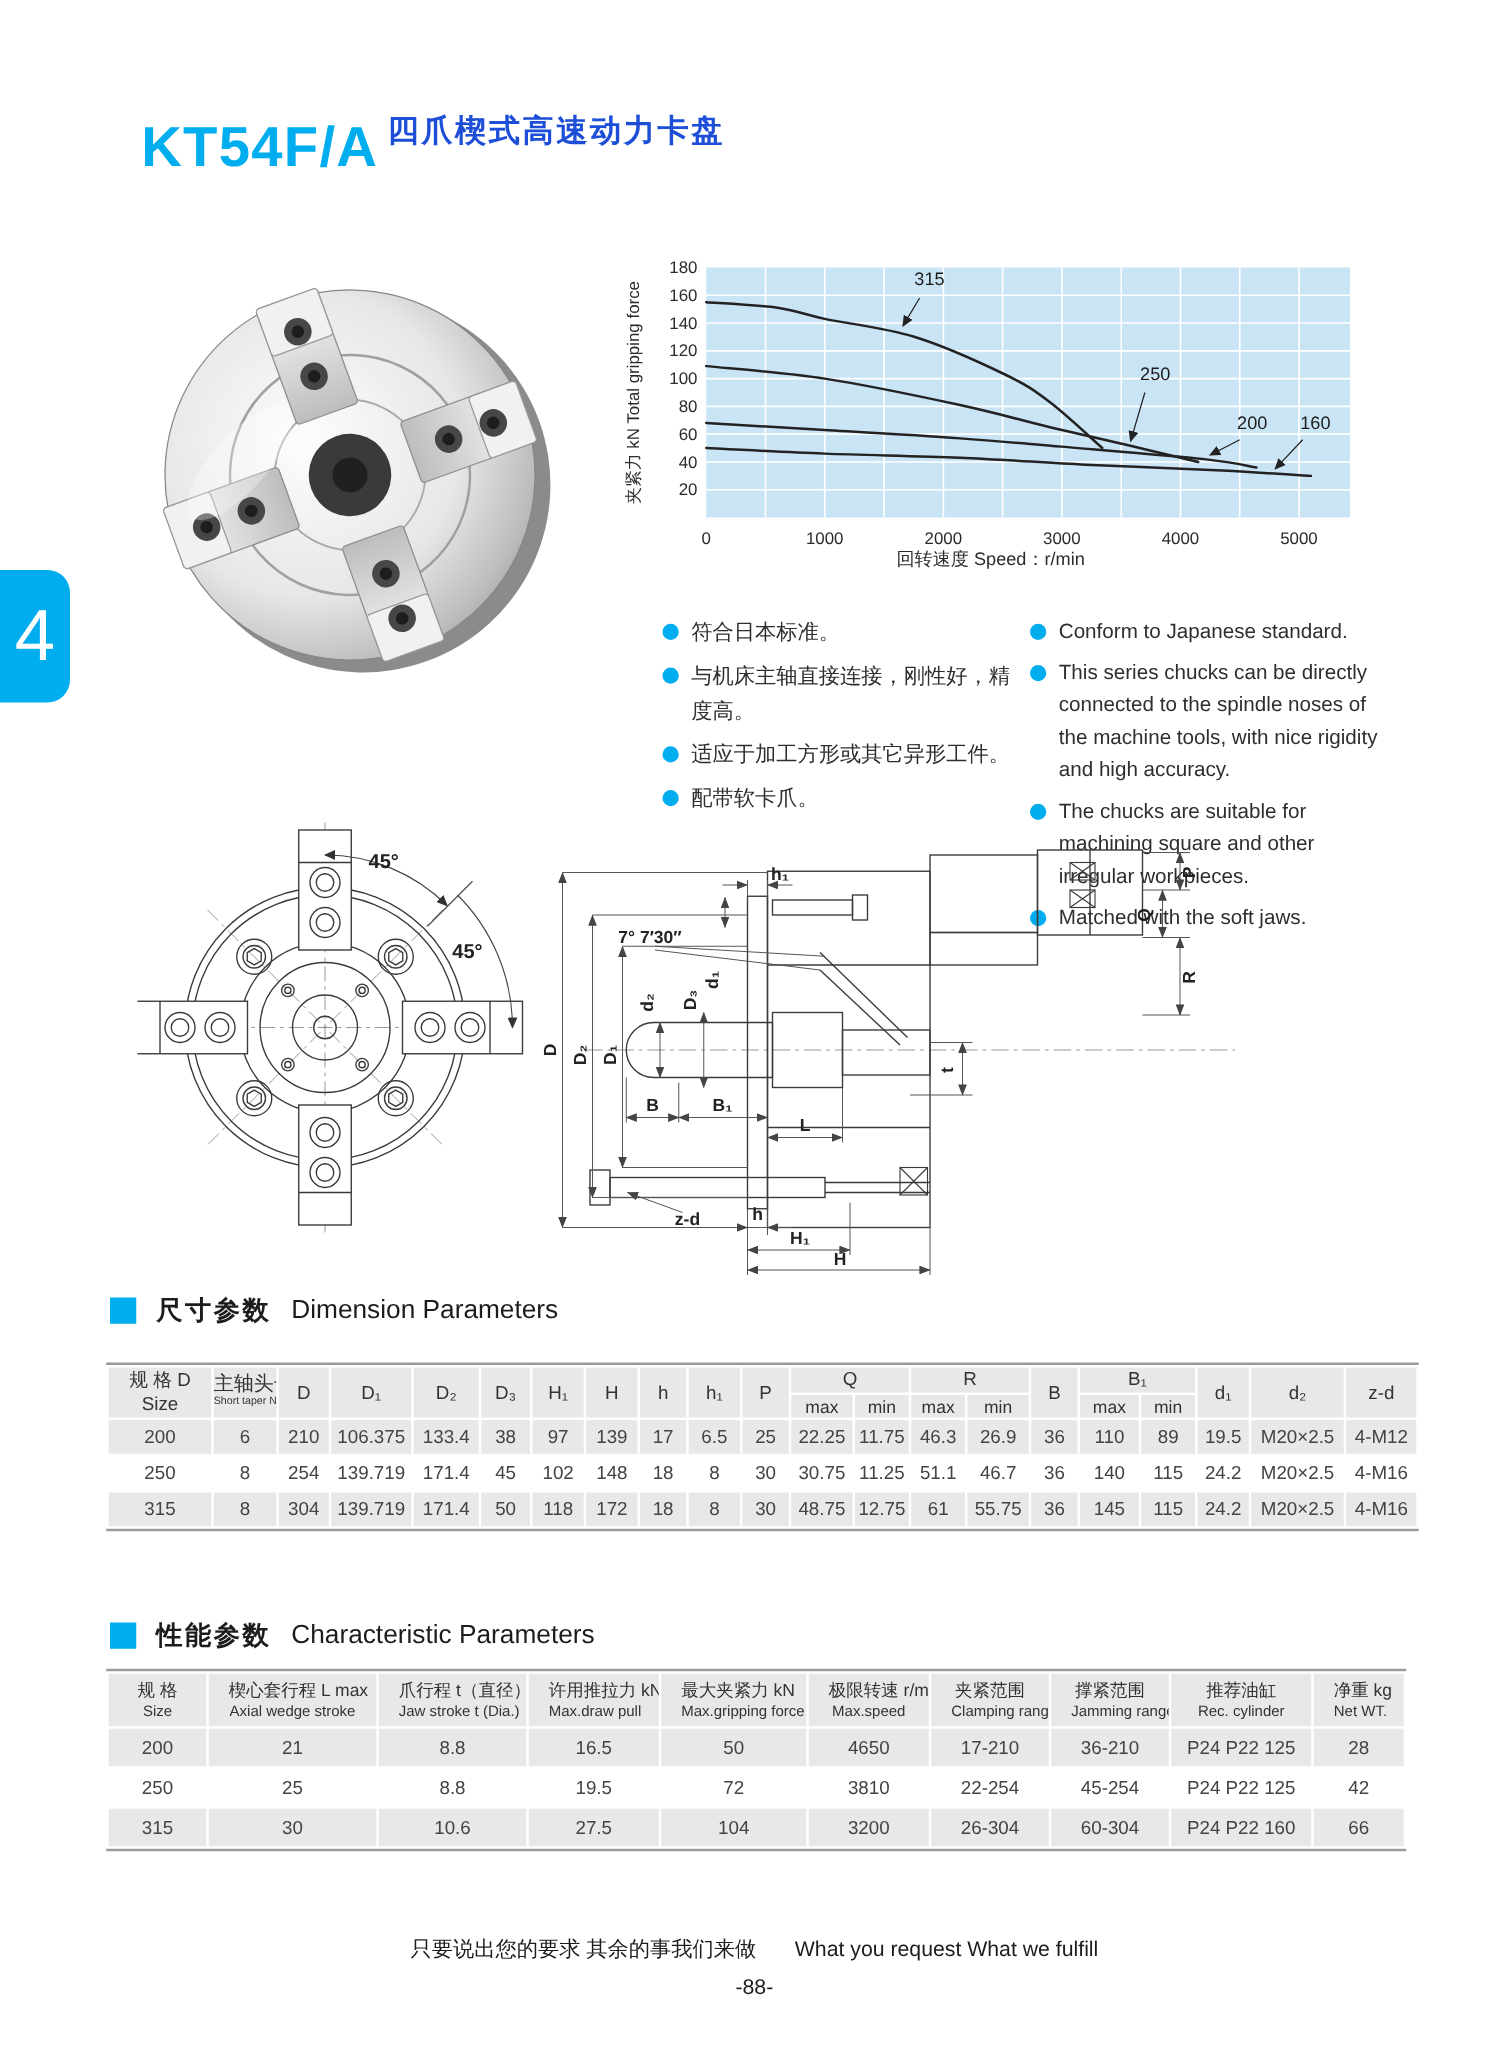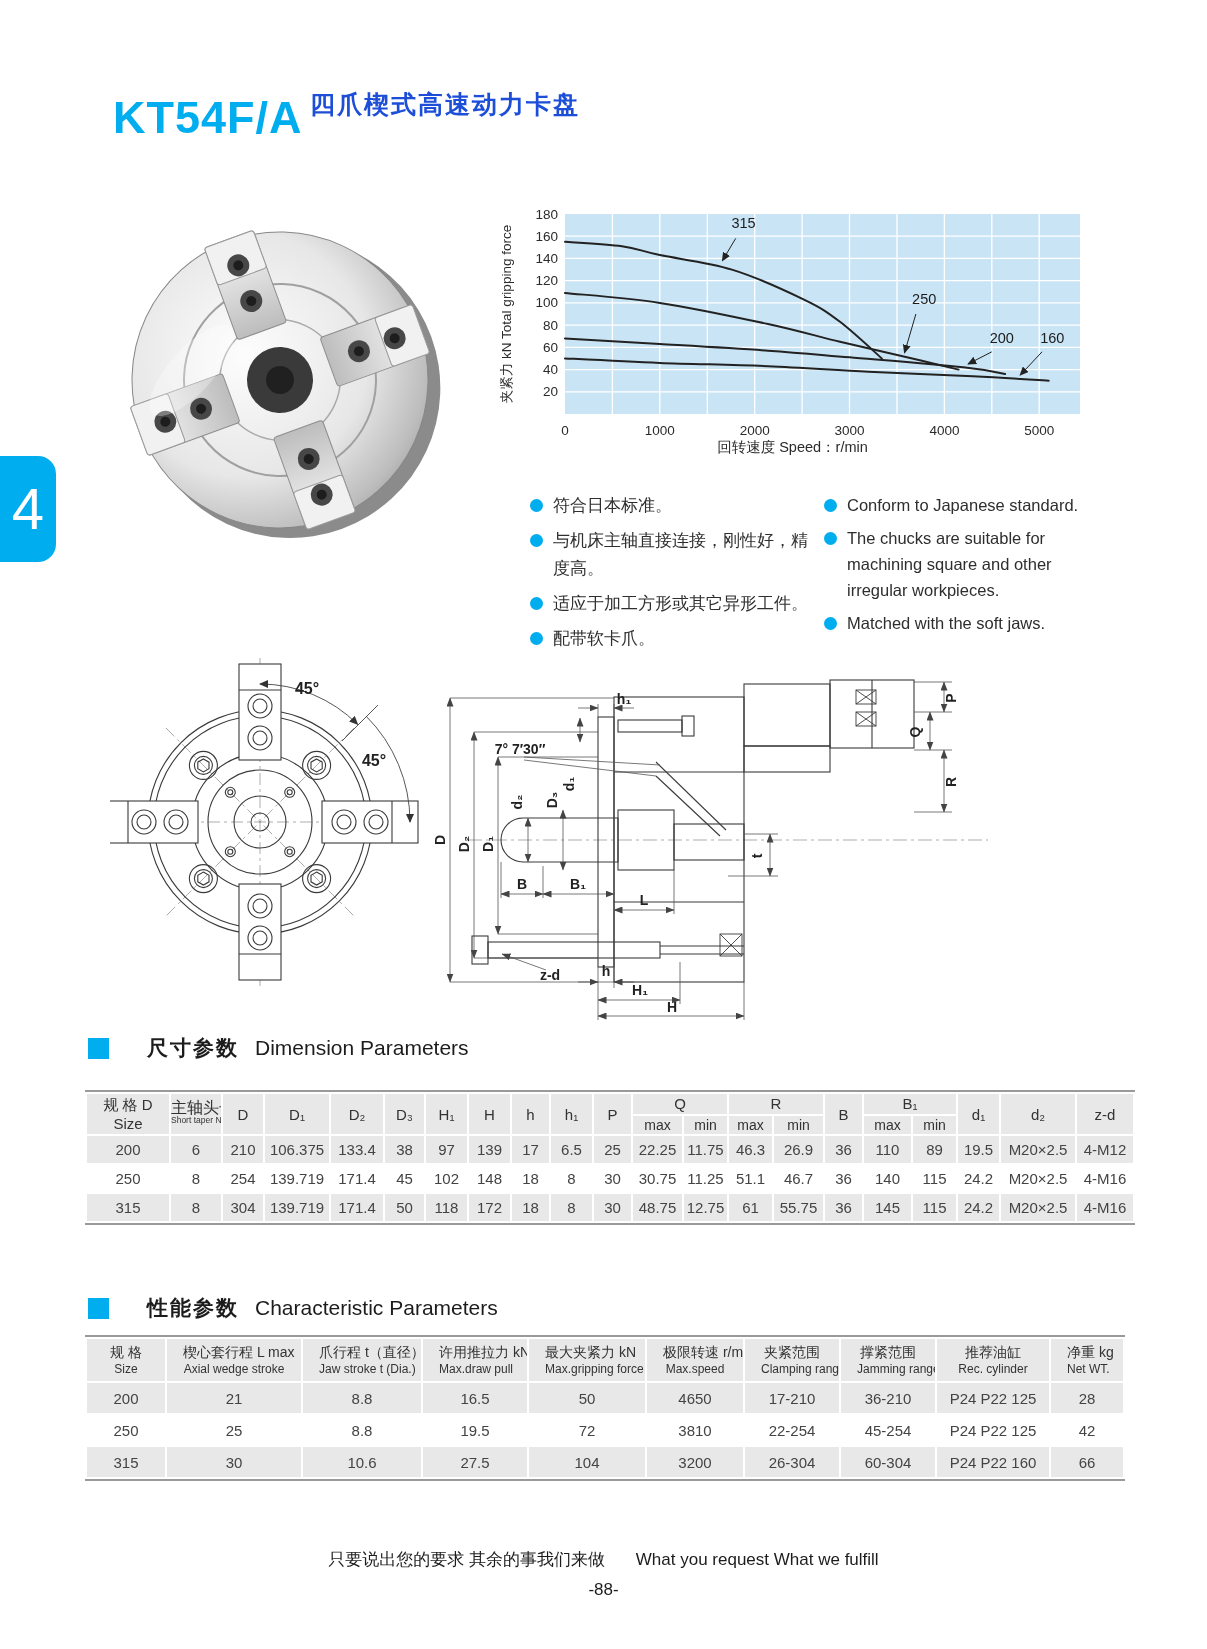--- a/index.html
+++ b/index.html
@@ -19,21 +19,21 @@
   .feat-en{left:824px;top:492px;}
   .feat .item{display:flex;margin-bottom:7px;}
   .feat .dot{flex:none;width:13px;height:13px;border-radius:50%;background:#00ADEE;margin:7px 10px 0 0;}
   .feat-zh .txt{font-size:17px;line-height:28px;color:#2e2e2e;}
   .feat-en .txt{font-size:16.5px;line-height:26px;color:#2e2e2e;}
   
   .abs{position:absolute;}
   
   .sec-head{position:absolute;left:88px;display:flex;align-items:center;}
   .sec-head .sq{width:21px;height:21px;background:#00ADEE;margin-right:16px;}
-  .sec-head .zh{font-size:21px;font-weight:bold;color:#1c1c1c;letter-spacing:2px;margin-right:16px;margin-left:22px;}
+  .sec-head .zh{font-size:21px;font-weight:bold;color:#1c1c1c;letter-spacing:2px;margin-right:16px;}
   .sec-head .en{font-size:21px;color:#1c1c1c;}
   
   table{border-collapse:separate;border-spacing:2px;table-layout:fixed;
         border-top:2px solid #9a9a9a;border-bottom:2px solid #9a9a9a;}
   th,td{text-align:center;vertical-align:middle;overflow:hidden;white-space:nowrap;}
   thead th{background:#e8e8e8;font-weight:normal;color:#333;font-size:15px;padding:1px 0;}
   tbody td{font-size:15px;color:#444;background:#fff;}
   tbody tr:nth-child(odd) td{background:#e8e8e8;}
   #dim-table{position:absolute;left:85px;top:1090px;width:1040px;}
   #dim-table tbody td{height:25px;}
@@ -198,20 +198,24 @@
         <span class="txt">配带软卡爪。</span>
       </div>
     </div>
   <div class="feat feat-en" id="feat-en">
       <div class="item">
         <span class="dot"></span>
         <span class="txt">Conform to Japanese standard.</span>
       </div>
       <div class="item">
         <span class="dot"></span>
+        <span class="txt">This series chucks can be directly connected to the spindle noses of the machine tools, with nice rigidity and high accuracy.</span>
+      </div>
+      <div class="item">
+        <span class="dot"></span>
         <span class="txt">The chucks are suitable for machining square and other irregular workpieces.</span>
       </div>
       <div class="item">
         <span class="dot"></span>
         <span class="txt">Matched with the soft jaws.</span>
       </div>
     </div>
 
   <svg class="abs" style="left:110px;top:650px" width="312" height="340" viewBox="0 0 312 340">
     <defs>

